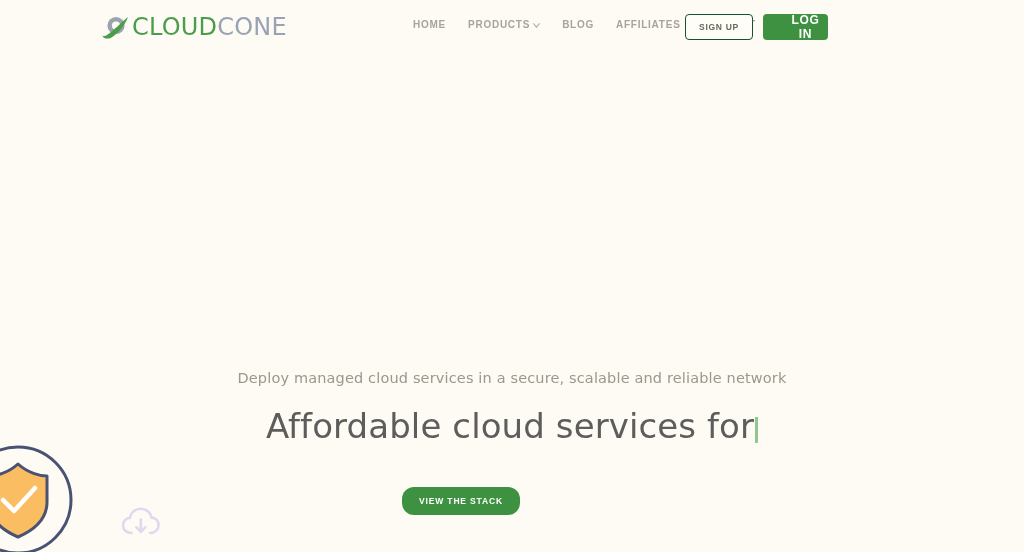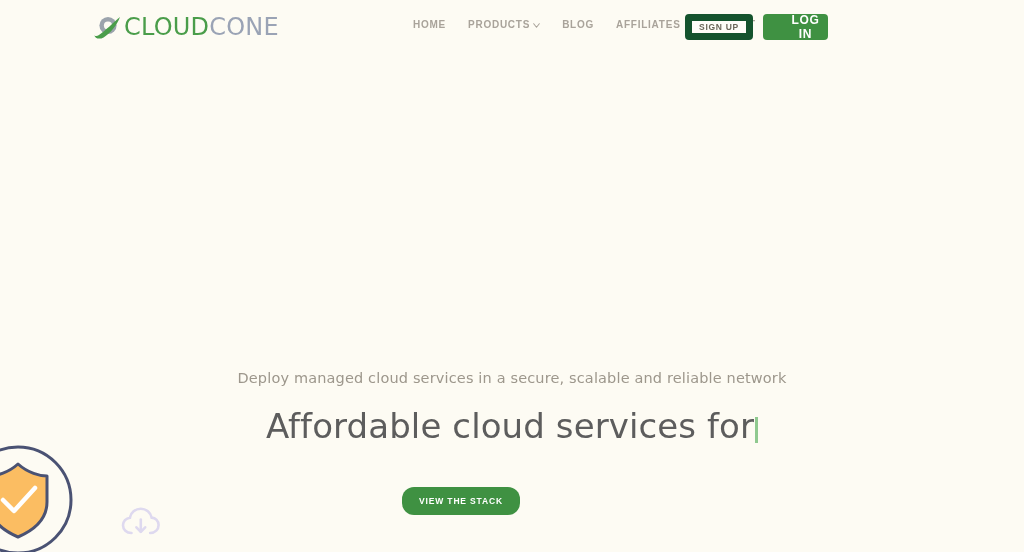--- a/index.html
+++ b/index.html
@@ -22,21 +22,21 @@
     top: 0; left: 0;
     width: 1024px;
     height: 56px;
     display: flex;
     align-items: center;
     z-index: 40;
   }
 
   .brand {
     position: absolute;
-    left: 92px;
+    left: 100px;
     top: 11px;
     display: flex;
     align-items: center;
     height: 32px;
     text-decoration: none;
   }
 
   .brand-mark {
     width: 30px;
     height: 30px;
@@ -92,21 +92,21 @@
     right: 196px;
     top: 14px;
     display: flex;
     align-items: center;
     gap: 10px;
   }
 
   .btn-signup {
     width: 68px;
     height: 26px;
-    border: 7px solid #14532d;
+    border: 1px solid #14532d;
     border-radius: 4px;
     background: #fefdf8;
     color: #6b6659;
     font-size: 8.5px;
     letter-spacing: 0.7px;
     font-weight: 700;
     text-transform: uppercase;
     display: flex;
     align-items: center;
     justify-content: center;

